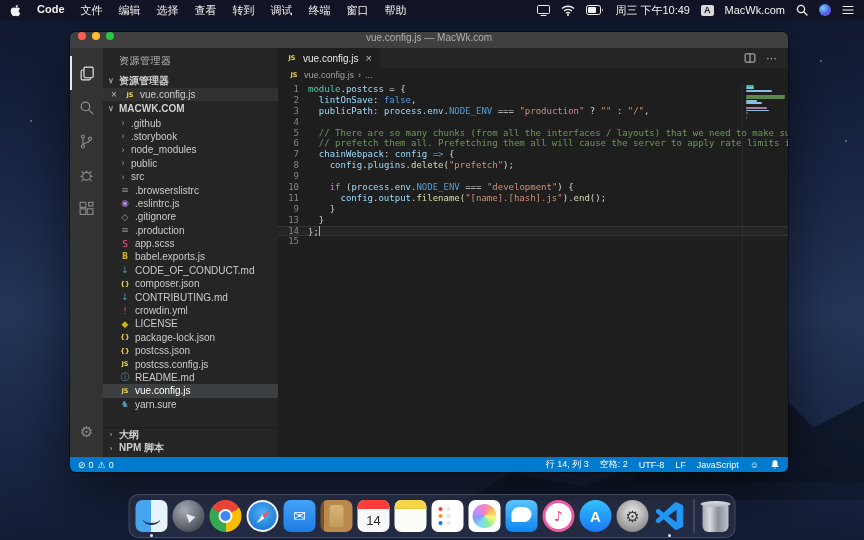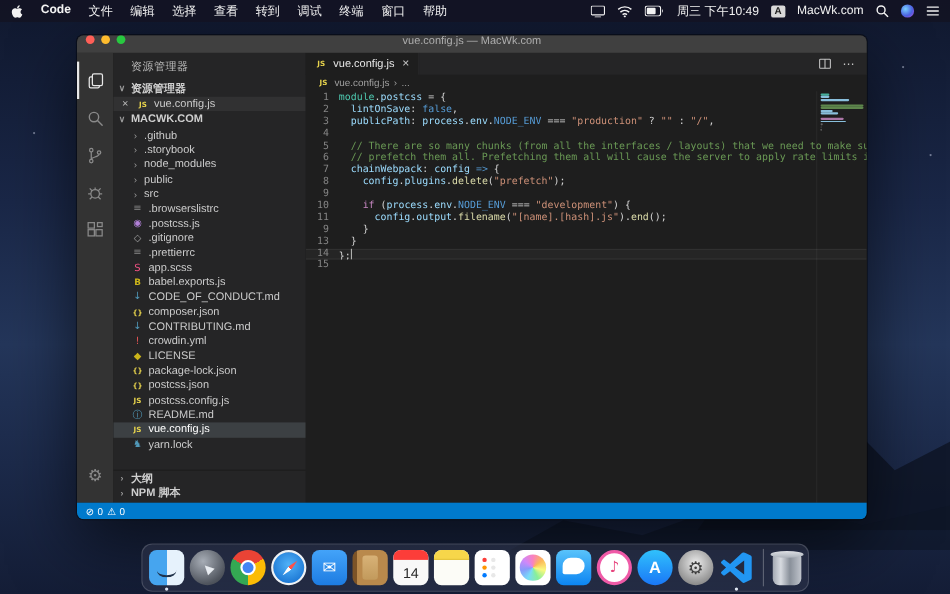--- a/index.html
+++ b/index.html
@@ -275,29 +275,29 @@
           <div class="trow">
             <span class="tw">›</span>
             <span>src</span>
           </div>
           <div class="trow">
             <span class="ficon fi-config" style="color: rgb(138, 138, 138);">≡</span>
             <span>.browserslistrc</span>
           </div>
           <div class="trow">
             <span class="ficon fi-eslint" style="color: rgb(177, 128, 215);">◉</span>
-            <span>.postcss.js</span>
+            <span>.eslintrc.js</span>
           </div>
           <div class="trow">
             <span class="ficon fi-git" style="color: rgb(158, 158, 158);">◇</span>
             <span>.gitignore</span>
           </div>
           <div class="trow">
             <span class="ficon fi-config" style="color: rgb(138, 138, 138);">≡</span>
-            <span>.prettierrc</span>
+            <span>.production</span>
           </div>
           <div class="trow">
             <span class="ficon fi-sass" style="color: rgb(245, 83, 133);">S</span>
             <span>app.scss</span>
           </div>
           <div class="trow">
             <span class="ficon fi-babel" style="color: rgb(203, 180, 26);">B</span>
             <span>babel.exports.js</span>
           </div>
           <div class="trow">
@@ -335,21 +335,21 @@
           <div class="trow">
             <span class="ficon fi-info" style="color: rgb(81, 154, 186);">ⓘ</span>
             <span>README.md</span>
           </div>
           <div class="trow selected">
             <span class="ficon fi-js" style="color: rgb(232, 212, 77);">JS</span>
             <span>vue.config.js</span>
           </div>
           <div class="trow">
             <span class="ficon fi-yarn" style="color: rgb(81, 154, 186);">♞</span>
-            <span>yarn.lock</span>
+            <span>yarn.sure</span>
           </div>
         </div>
       <div class="sb-bottom">
           <div class="sec-header">
             <span class="tw">›</span>
             <span>大纲</span>
           </div>
           <div class="sec-header">
             <span class="tw">›</span>
             <span>NPM 脚本</span>
@@ -423,20 +423,33 @@
     <div class="st-left">
       <span class="st-item">
         <span class="st-ic">⊘</span>
         <span>0</span>
       </span>
       <span class="st-item">
         <span class="st-ic">⚠</span>
         <span>0</span>
       </span>
     </div>
+    <div class="st-right">
+        <span class="st-item">行 14, 列 3</span>
+        <span class="st-item">空格: 2</span>
+        <span class="st-item">UTF-8</span>
+        <span class="st-item">LF</span>
+        <span class="st-item">JavaScript</span>
+        <span class="st-item">☺</span>
+        <span class="st-item">
+          <svg width="10" height="11" viewBox="0 0 16 16" fill="#fff">
+            <path d="M8 1a4 4 0 0 0-4 4v4L2.5 11v1h11v-1L12 9V5a4 4 0 0 0-4-4zM6.5 13a1.5 1.5 0 0 0 3 0z"></path>
+          </svg>
+        </span>
+      </div>
   </div>
 </div>
 
 <div class="dock">
     <div class="dock-item di-finder">
       <span class="run-dot"></span>
     </div>
     <div class="dock-item di-launchpad">
       <span>▲</span>
     </div>

